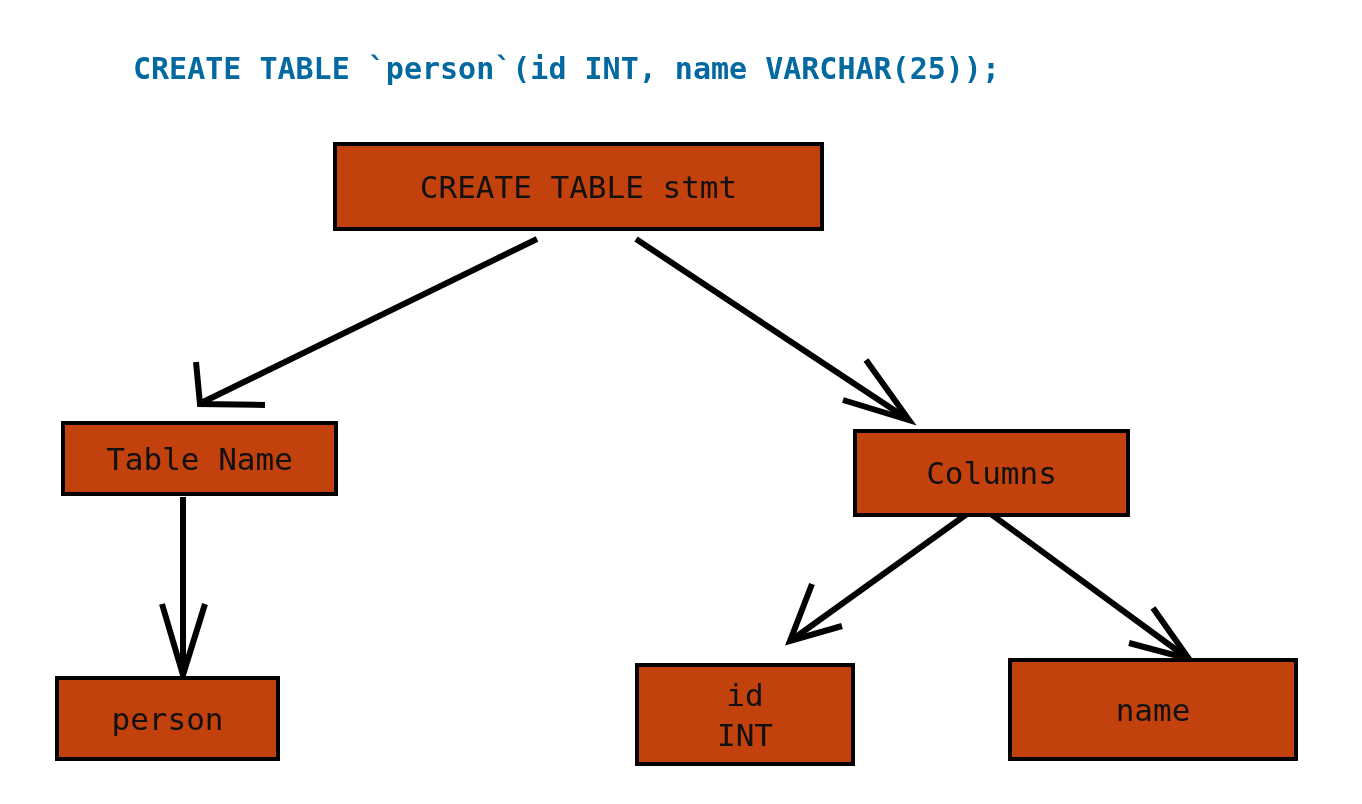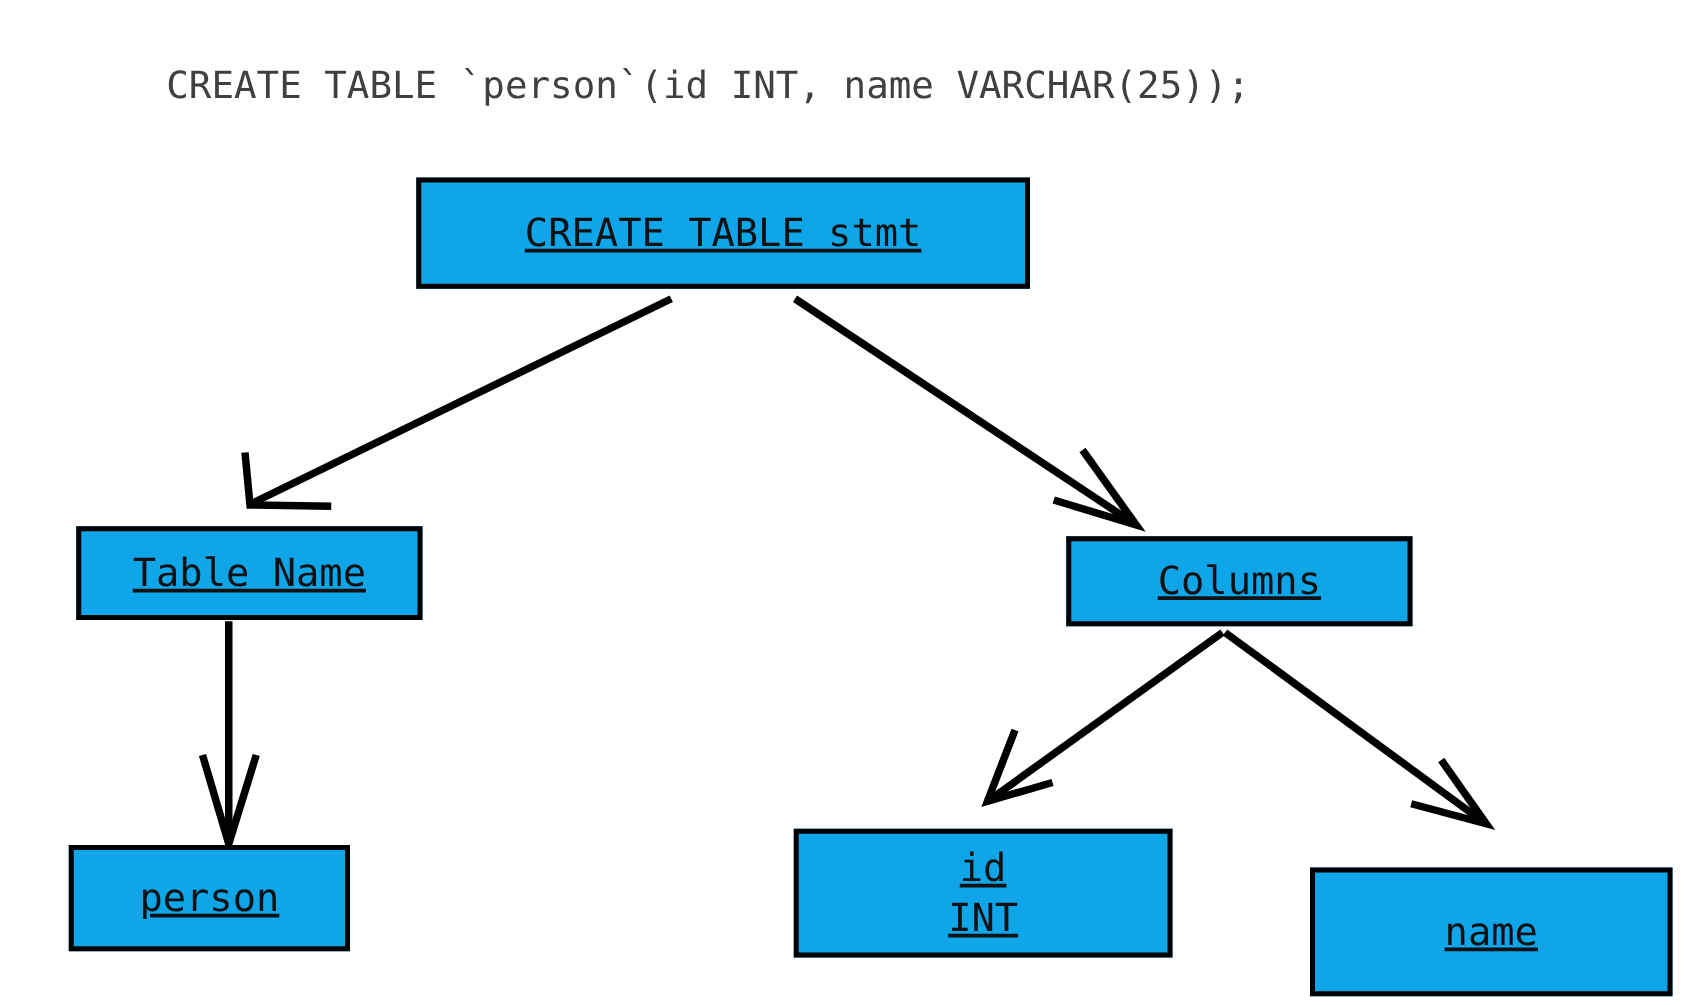--- a/index.html
+++ b/index.html
@@ -15,38 +15,38 @@
     overflow: hidden;
     font-family: "DejaVu Sans Mono", "Liberation Mono", monospace;
   }
   .title {
     position: absolute;
     left: 133px;
     top: 50px;
     font-size: 30px;
     line-height: 38px;
     letter-spacing: 0px;
-    color: #404040;
+    color: #0369a1;
     white-space: pre;
+    font-weight: bold;
   }
   .node {
     position: absolute;
     box-sizing: border-box;
     border: 4px solid #000000;
-    background: #0ea5e9;
+    background: #c2410c;
     display: flex;
     flex-direction: column;
     align-items: center;
     justify-content: center;
     color: #111111;
     font-size: 31px;
     line-height: 40px;
     white-space: pre;
     text-align: center;
-    text-decoration: underline;
   }
   .node .line2 { display: block; }
   svg.edges {
     position: absolute;
     left: 0;
     top: 0;
     width: 1362px;
     height: 804px;
     pointer-events: none;
   }
@@ -93,30 +93,30 @@
   </svg>
 
   <div class="node" style="left:333px; top:142px; width:491px; height:89px;">
     <span>CREATE TABLE stmt</span>
   </div>
 
   <div class="node" style="left:43px; top:421px; width:277px; height:75px;margin-left:18px;">
     <span>Table Name</span>
   </div>
 
-  <div class="node" style="left:853px; top:429px; width:277px; height:72px;">
+  <div class="node" style="left:853px; top:429px; width:277px; height:88px;">
     <span>Columns</span>
   </div>
 
   <div class="node" style="left:55px; top:676px; width:225px; height:85px;">
     <span>person</span>
   </div>
 
-  <div class="node" style="left:635px; top:663px; width:303px; height:103px;">
+  <div class="node" style="left:635px; top:663px; width:220px; height:103px;">
     <span>id</span>
     <span class="line2">INT</span>
   </div>
 
-  <div class="node" style="left:1048px; top:658px; width:290px; height:103px;margin-top:36px;">
+  <div class="node" style="left:1008px; top:658px; width:290px; height:103px;">
     <span>name</span>
   </div>
 
 </div>
 
 </body></html>

